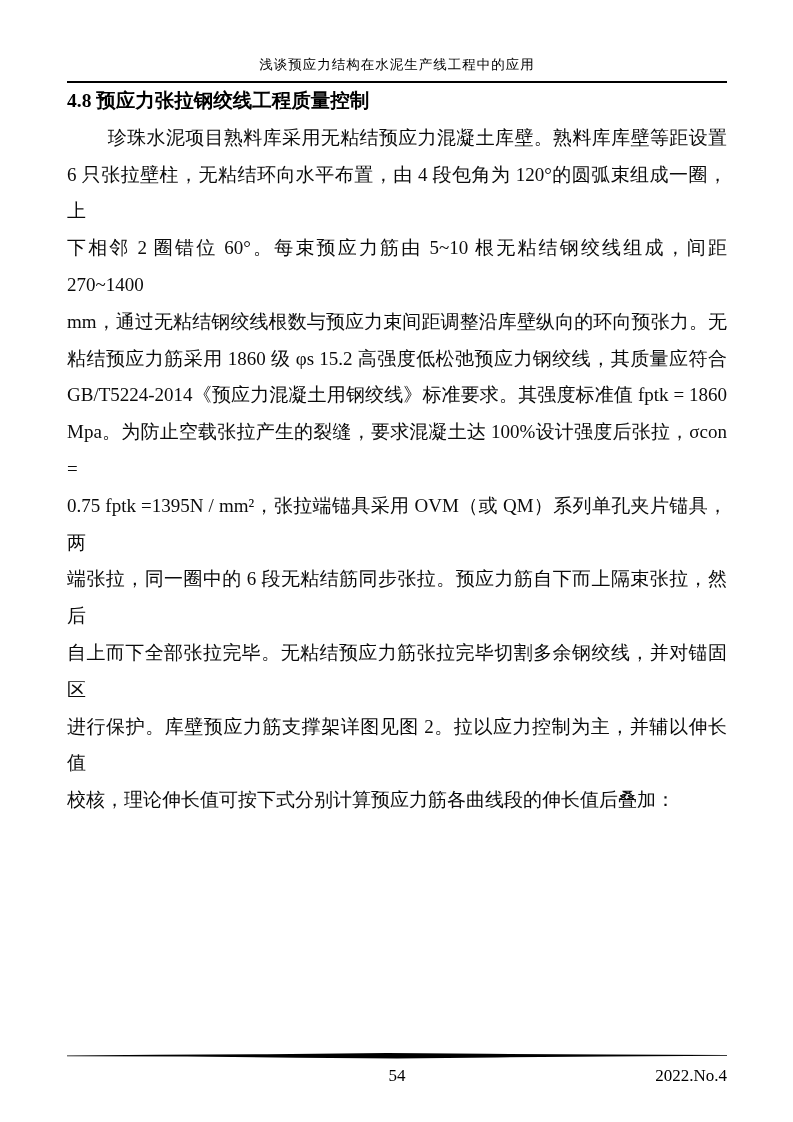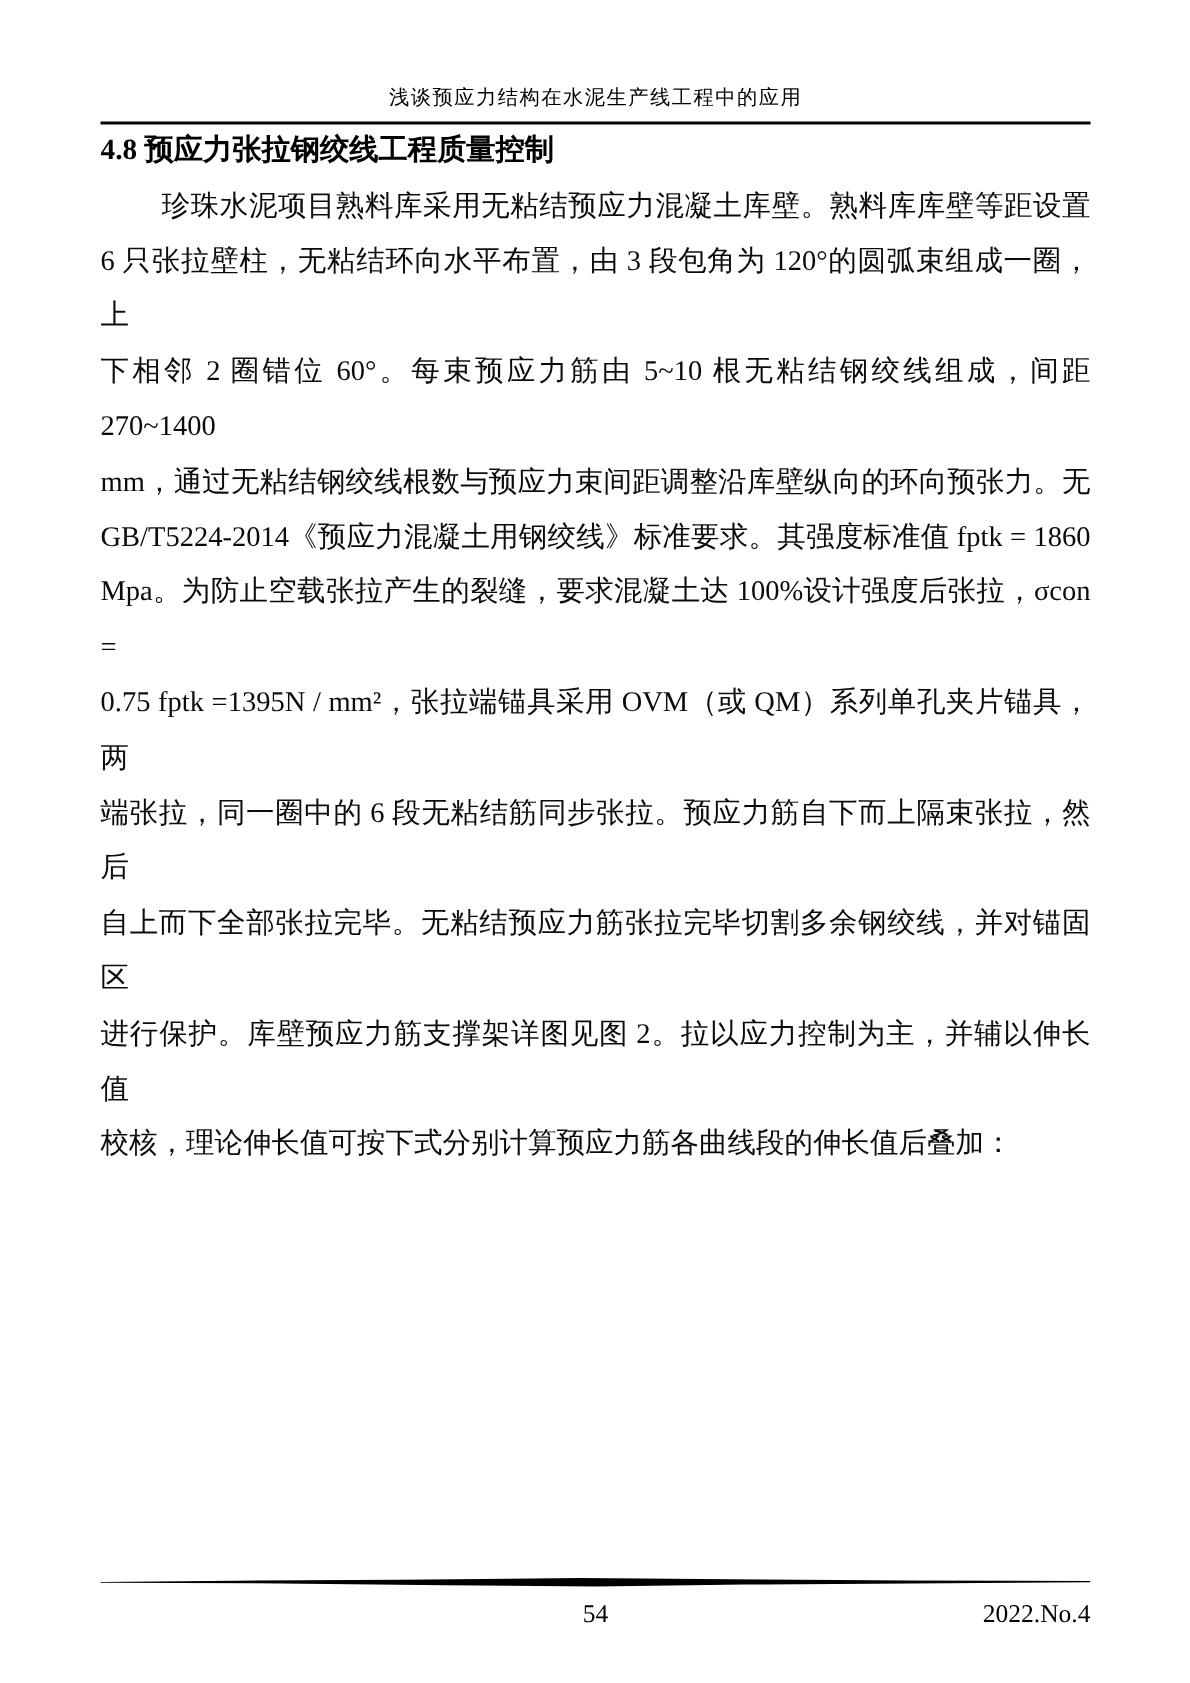--- a/index.html
+++ b/index.html
@@ -48,26 +48,27 @@
     <div class="header-title">浅谈预应力结构在水泥生产线工程中的应用</div>
     <div class="header-rule"></div>
 
 
     <div class="section-heading">4.8 预应力张拉钢绞线工程质量控制</div>
 
     <div class="para">
 
         <div class="line indent">珍珠水泥项目熟料库采用无粘结预应力混凝土库壁。熟料库库壁等距设置</div>
 
-        <div class="line">6 只张拉壁柱，无粘结环向水平布置，由 3 段包角为 120°的圆弧束组成一圈，上</div>
+        <div class="line">6 只张拉壁柱，无粘结环向水平布置，由 4 段包角为 120°的圆弧束组成一圈，上</div>
 
         <div class="line">下相邻 2 圈错位 60°。每束预应力筋由 5~10 根无粘结钢绞线组成，间距 270~1400</div>
 
         <div class="line">mm，通过无粘结钢绞线根数与预应力束间距调整沿库壁纵向的环向预张力。无</div>
 
+        <div class="line">粘结预应力筋采用 1860 级 φs 15.2 高强度低松弛预应力钢绞线，其质量应符合</div>
 
         <div class="line">GB/T5224-2014《预应力混凝土用钢绞线》标准要求。其强度标准值 fptk = 1860</div>
 
         <div class="line">Mpa。为防止空载张拉产生的裂缝，要求混凝土达 100%设计强度后张拉，σcon =</div>
 
         <div class="line">0.75 fptk =1395N / mm²，张拉端锚具采用 OVM（或 QM）系列单孔夹片锚具，两</div>
 
         <div class="line">端张拉，同一圈中的 6 段无粘结筋同步张拉。预应力筋自下而上隔束张拉，然后</div>
 
         <div class="line">自上而下全部张拉完毕。无粘结预应力筋张拉完毕切割多余钢绞线，并对锚固区</div>

